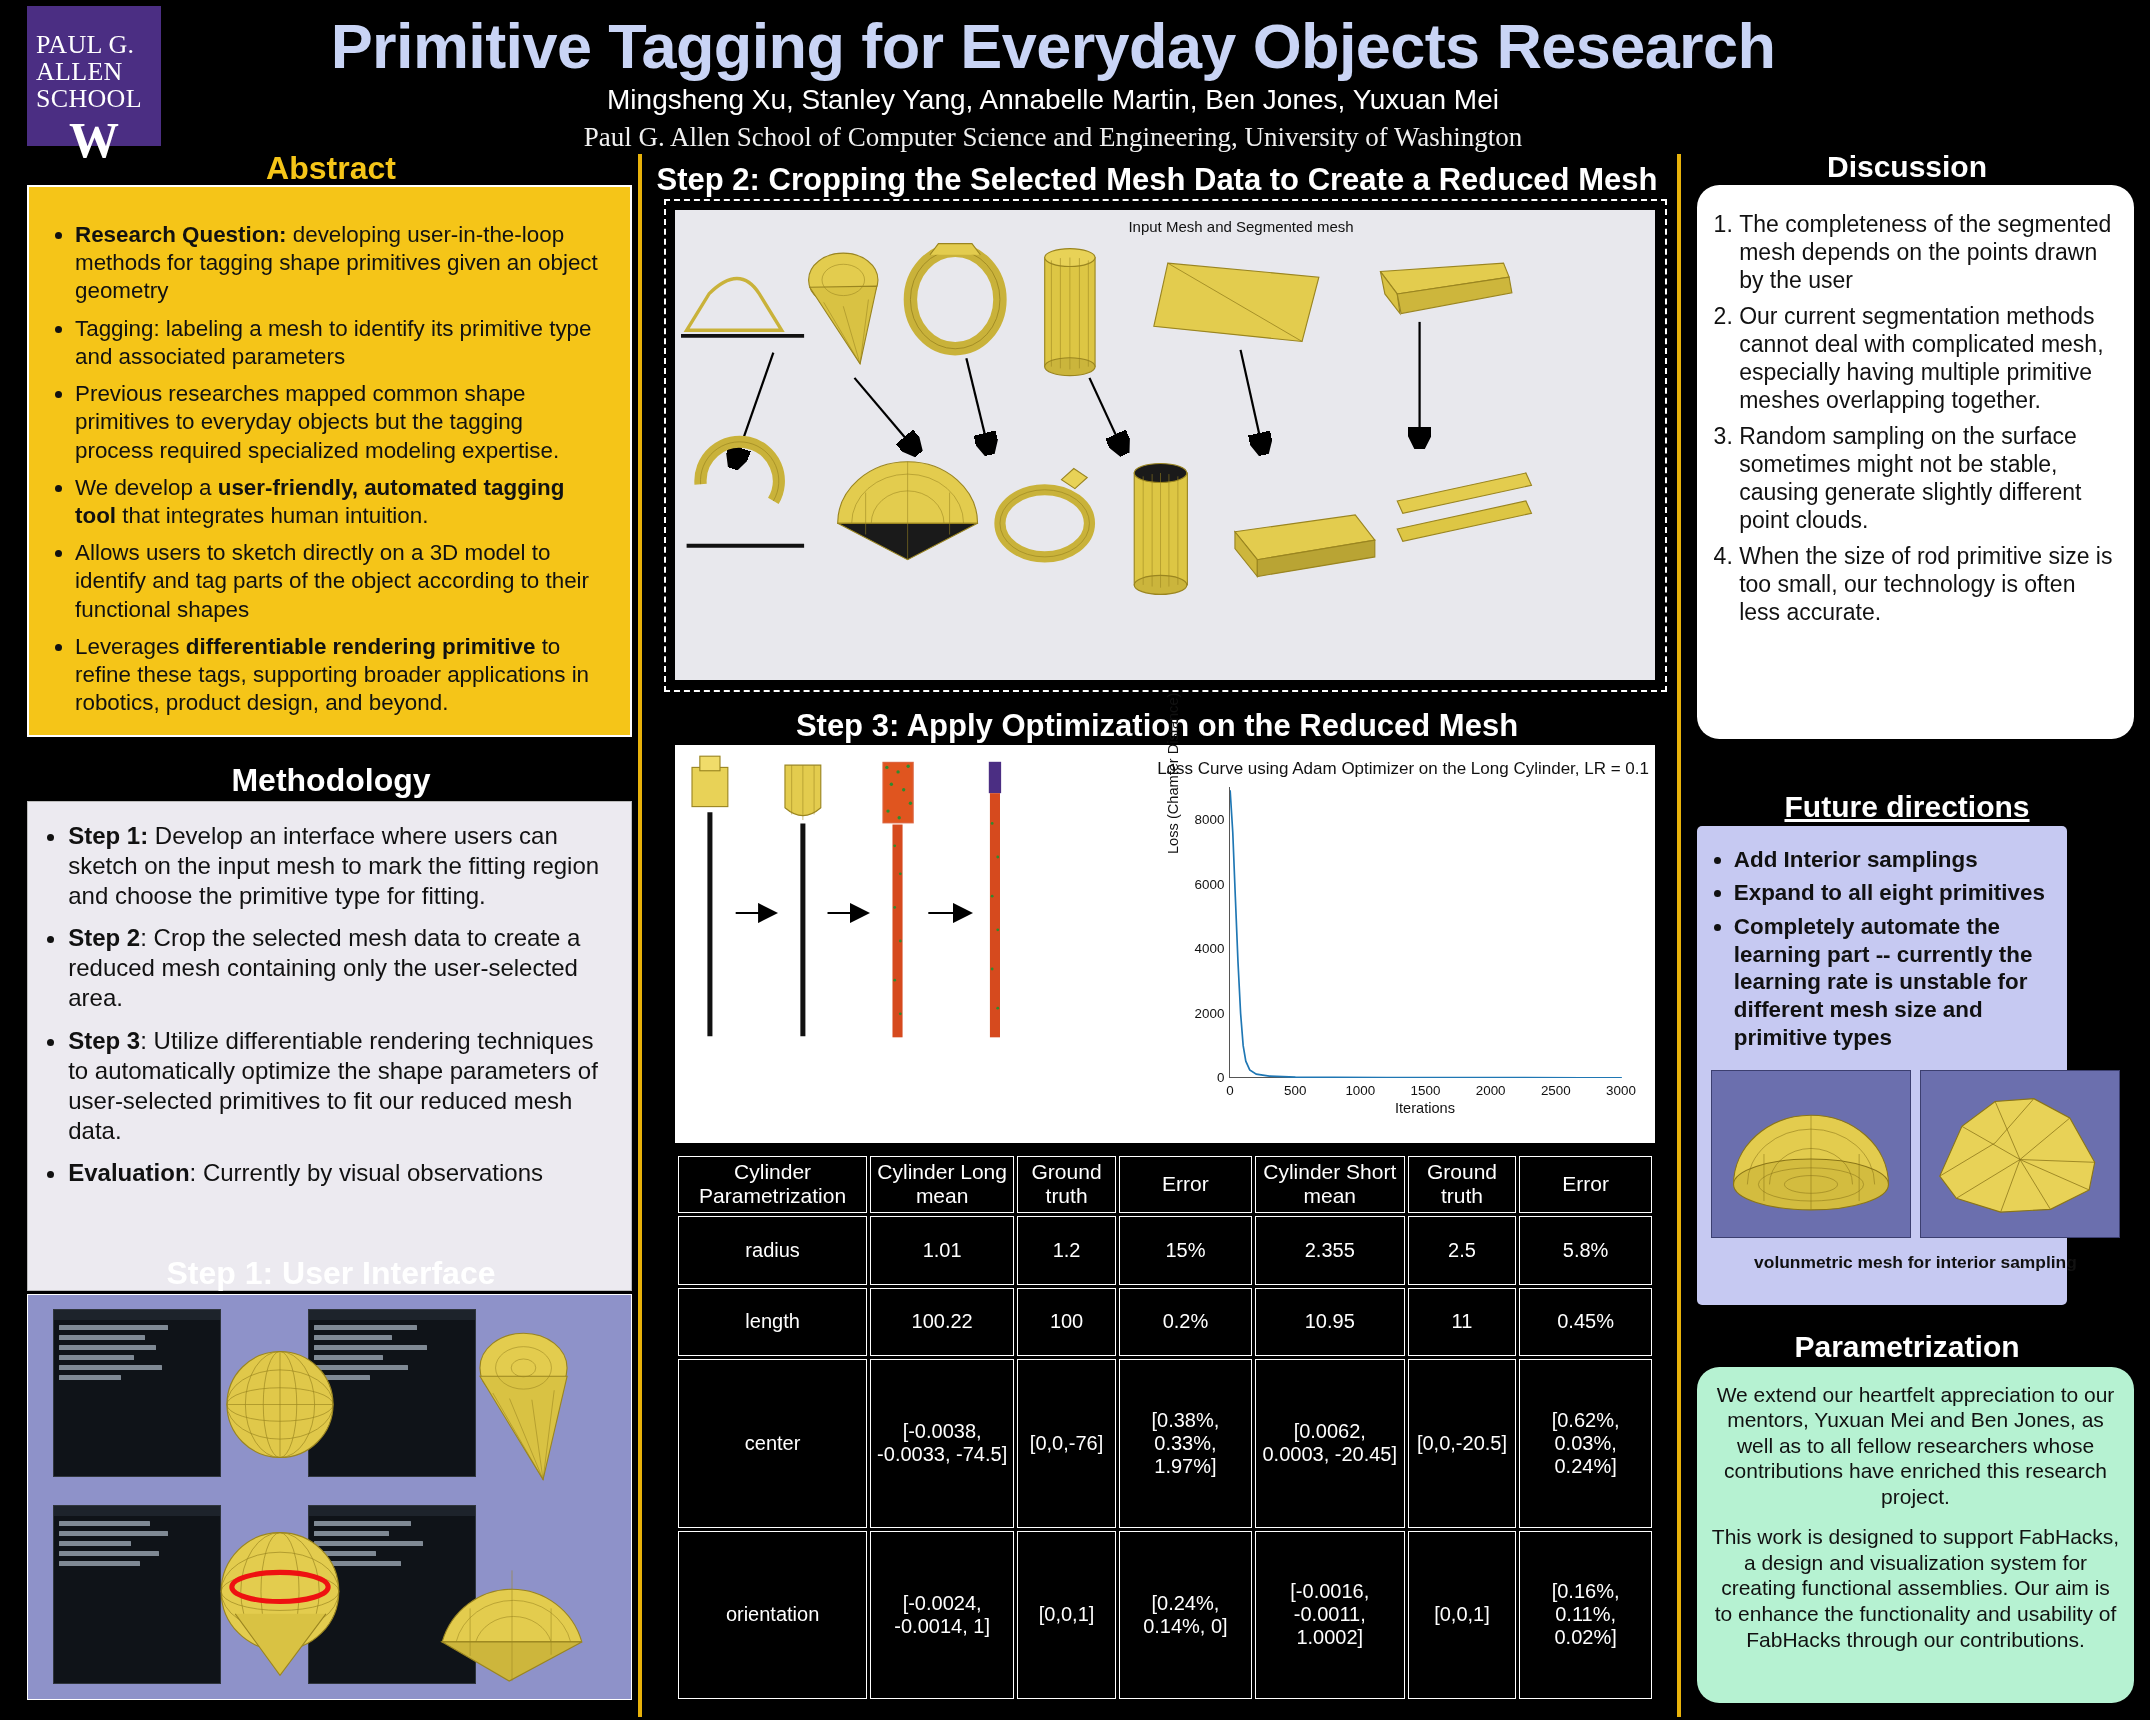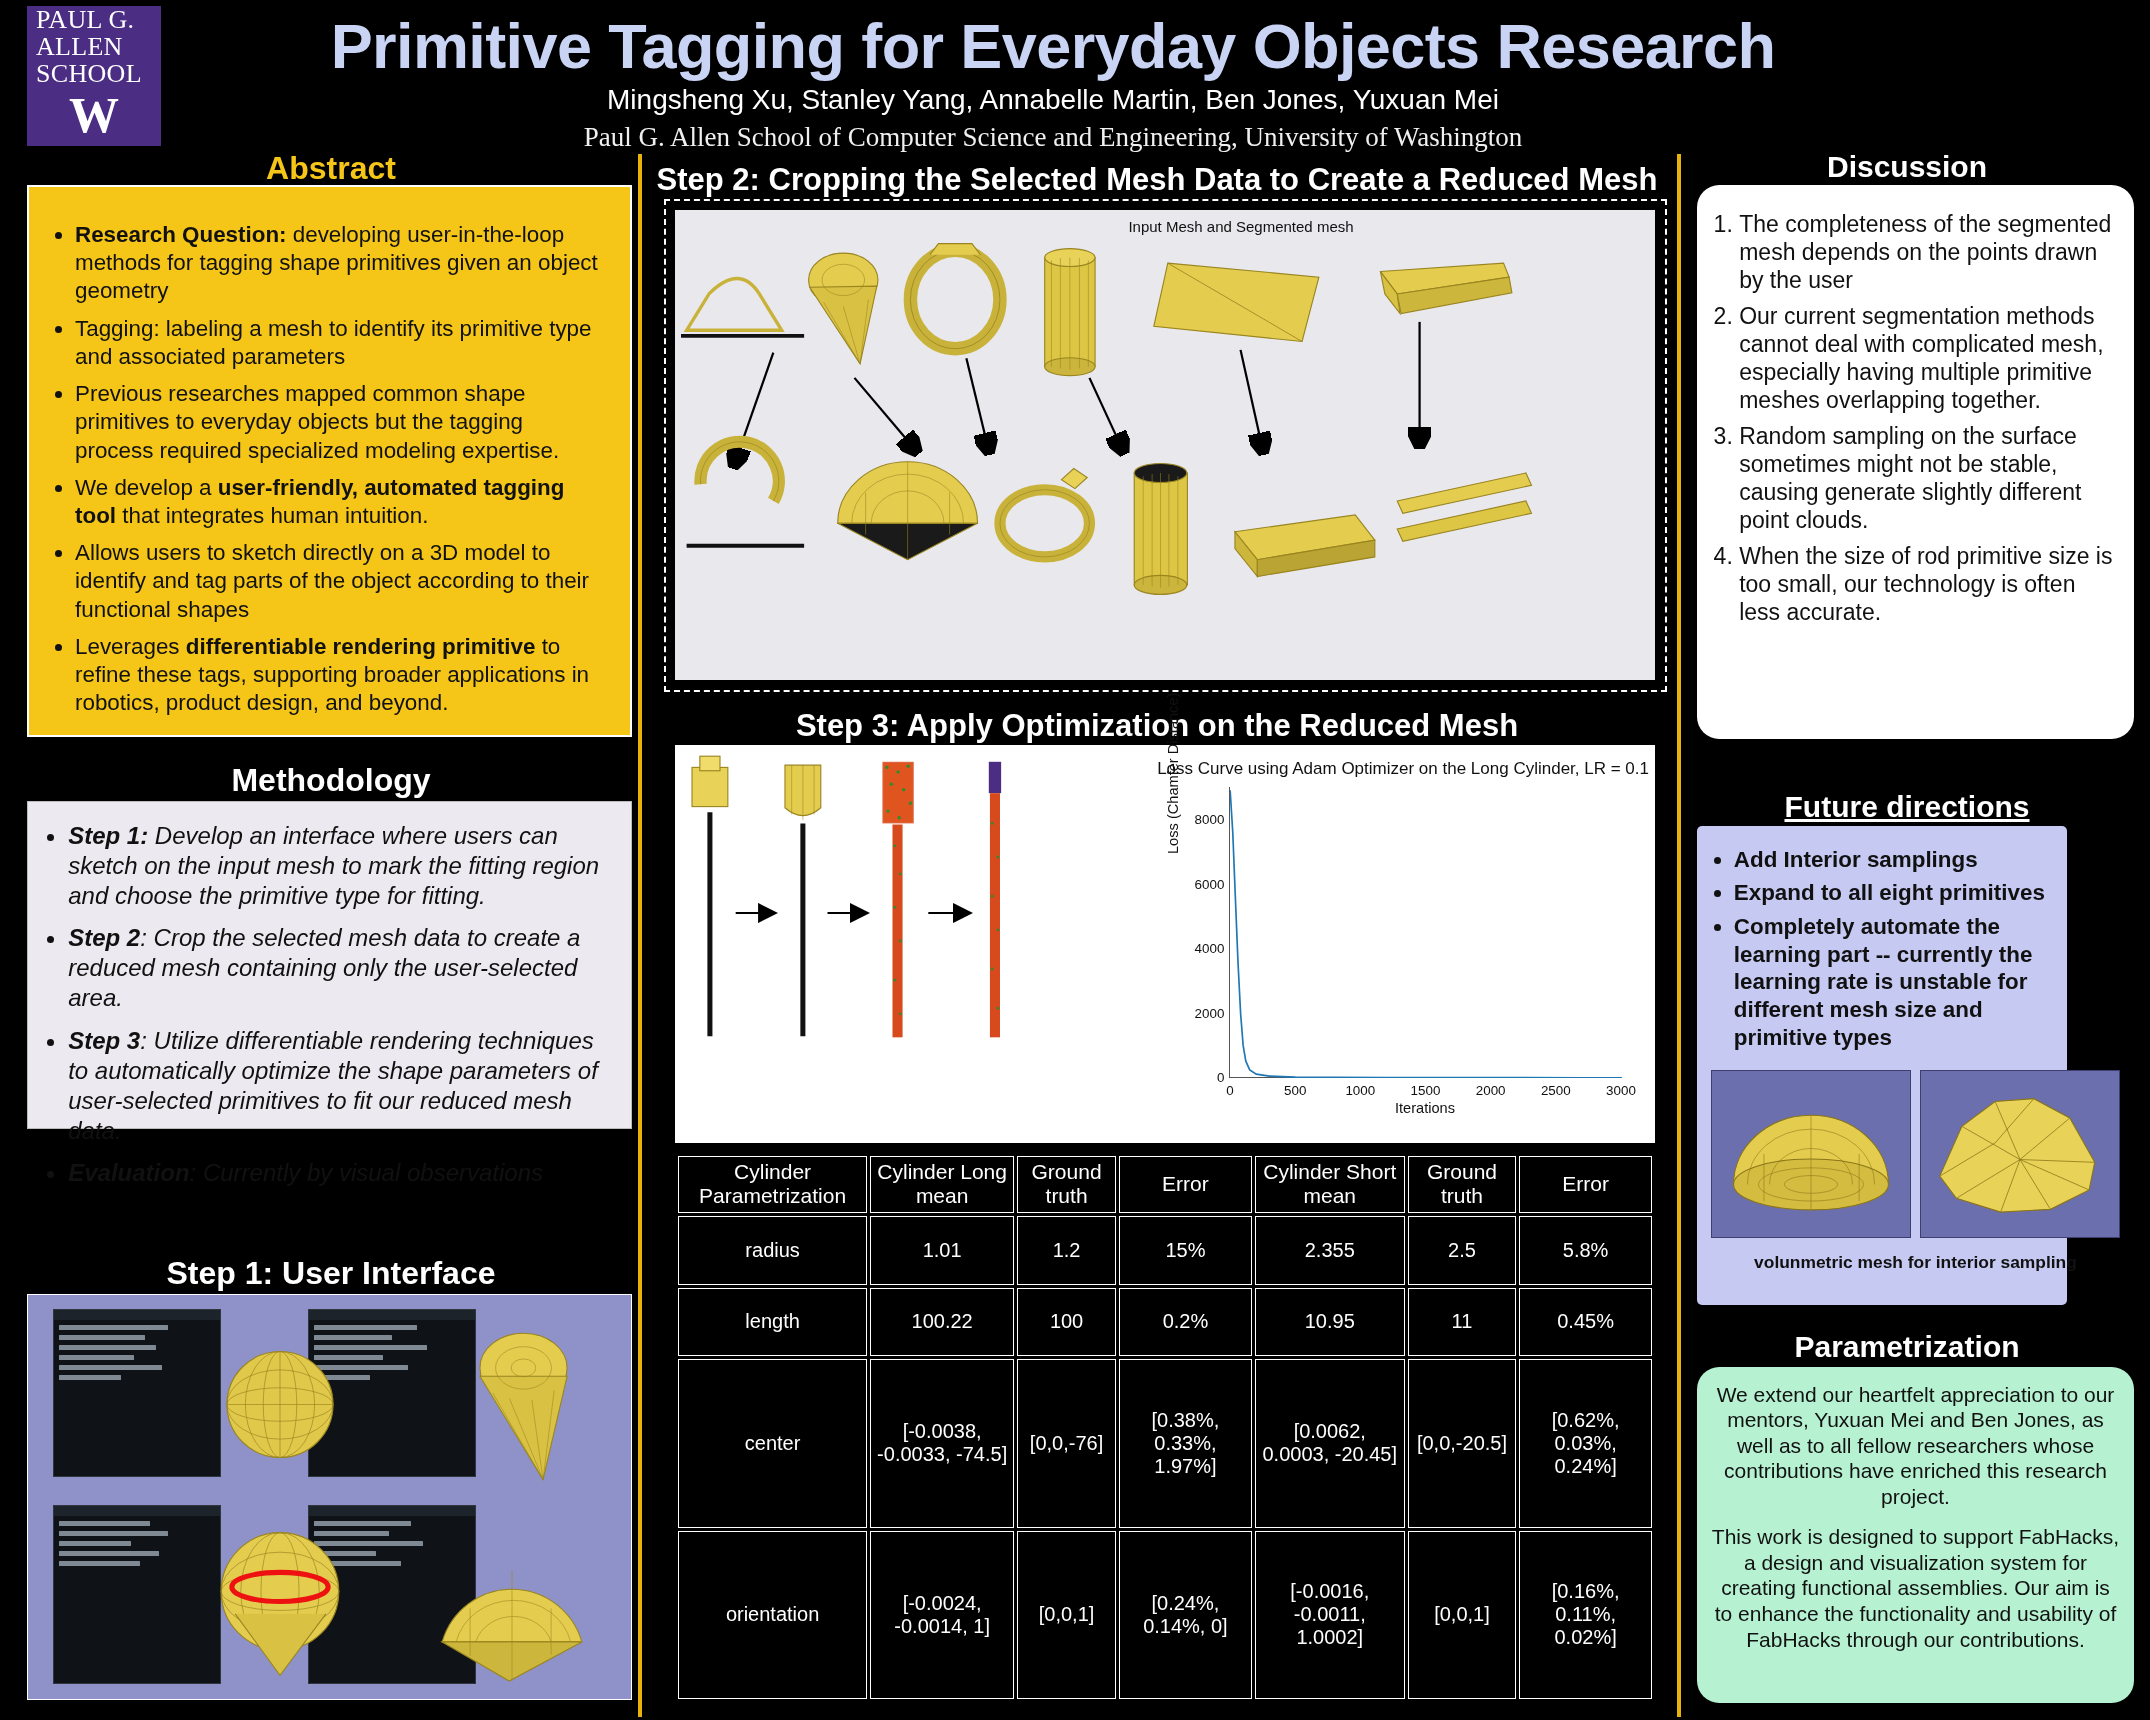--- a/index.html
+++ b/index.html
@@ -10,21 +10,21 @@
     font-family: "Liberation Sans", sans-serif;
     color: #fff;
     overflow: hidden;
     position: relative;
   }
   .poster { position:absolute; inset:0; }
 
   
   .logo {
     position:absolute; left:27px; top:5.6px; width:134px; height:140px;
-    background:#4b2e83; color:#fff; padding:0 9px;
+    background:#4b2e83; color:#fff; padding:25px 9px;
     font-family:"Liberation Serif", serif;
   }
   .logo .l1 { font-size:26px; line-height:1.04; letter-spacing:0.3px; }
   .logo .w { text-align:center; font-size:50px; font-weight:bold; line-height:1.0; margin-top:3.4px;}
 
   .title {
     position:absolute; left:241px; top:10px; width:1624px;
     text-align:center; color:#c9d4f5; font-size:63px; font-weight:bold;
     letter-spacing:-0.6px;
   }
@@ -51,24 +51,23 @@
   #abstract-box {
     position:absolute; left:27px; top:185px; width:605px; height:552px;
     background:#f5c518; color:#111; border:2.8px solid #fff;
     padding:34px 22.4px 11.2px 17px;
   }
   #abstract-box ul { margin:0; padding-left:29px; }
   #abstract-box li { font-size:22.4px; line-height:1.26; margin-bottom:9px; }
 
   #method-head { left:34px; top:762px; width:594px; font-size:32px; color:#ffffff; }
   #method-box {
-    position:absolute; left:27px; top:801px; width:605px; height:328px;
+    position:absolute; left:27px; top:801px; width:605px; height:490px;
     background:#eceaf0; color:#111; border:1.7px solid #bbb;
     padding:19px 17px 5.6px 11.2px;
-    font-style:italic;
   }
   #method-box ul { margin:0; padding-left:29px; }
   #method-box li { font-size:24px; line-height:1.25; margin-bottom:12.3px; }
 
   #step1-head { left:34px; top:1255px; width:594px; font-size:32px; color:#ffffff; }
   #ui-box {
     position:absolute; left:27px; top:1294px; width:605px; height:406px;
     background:#8e92c9; border:1.7px solid #fff; overflow:hidden;
   }
   .ui-pane { position:absolute; background:#0f1318; border:0.6px solid #30363d; }

